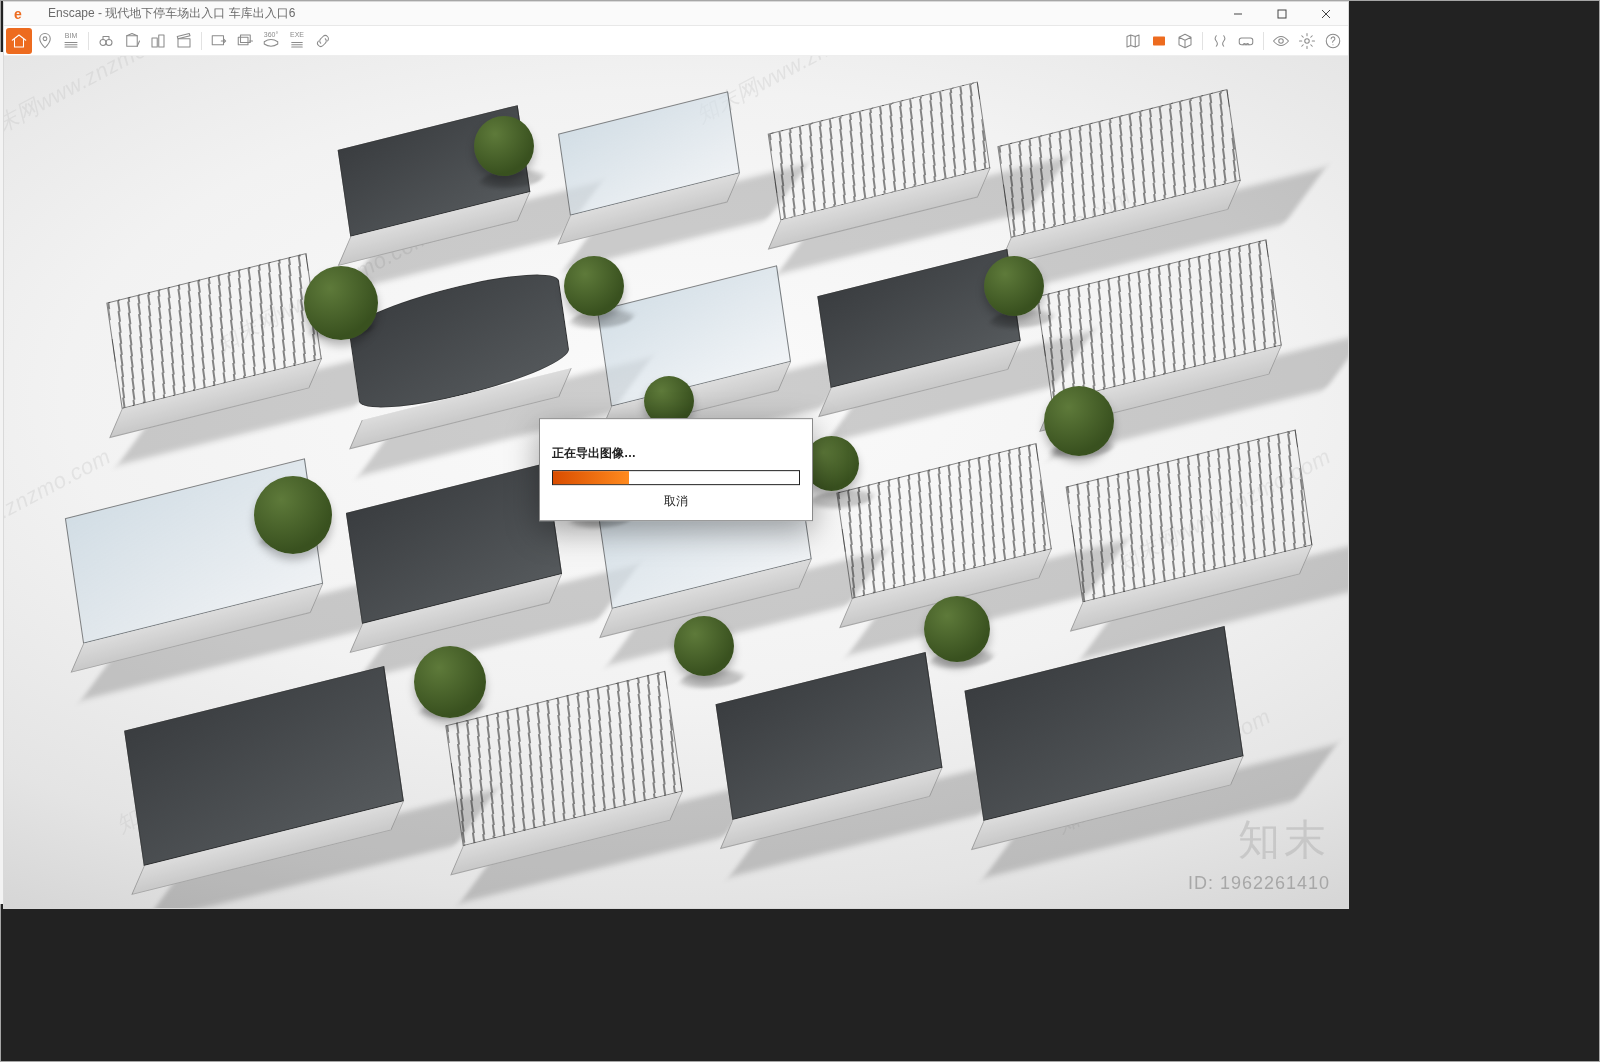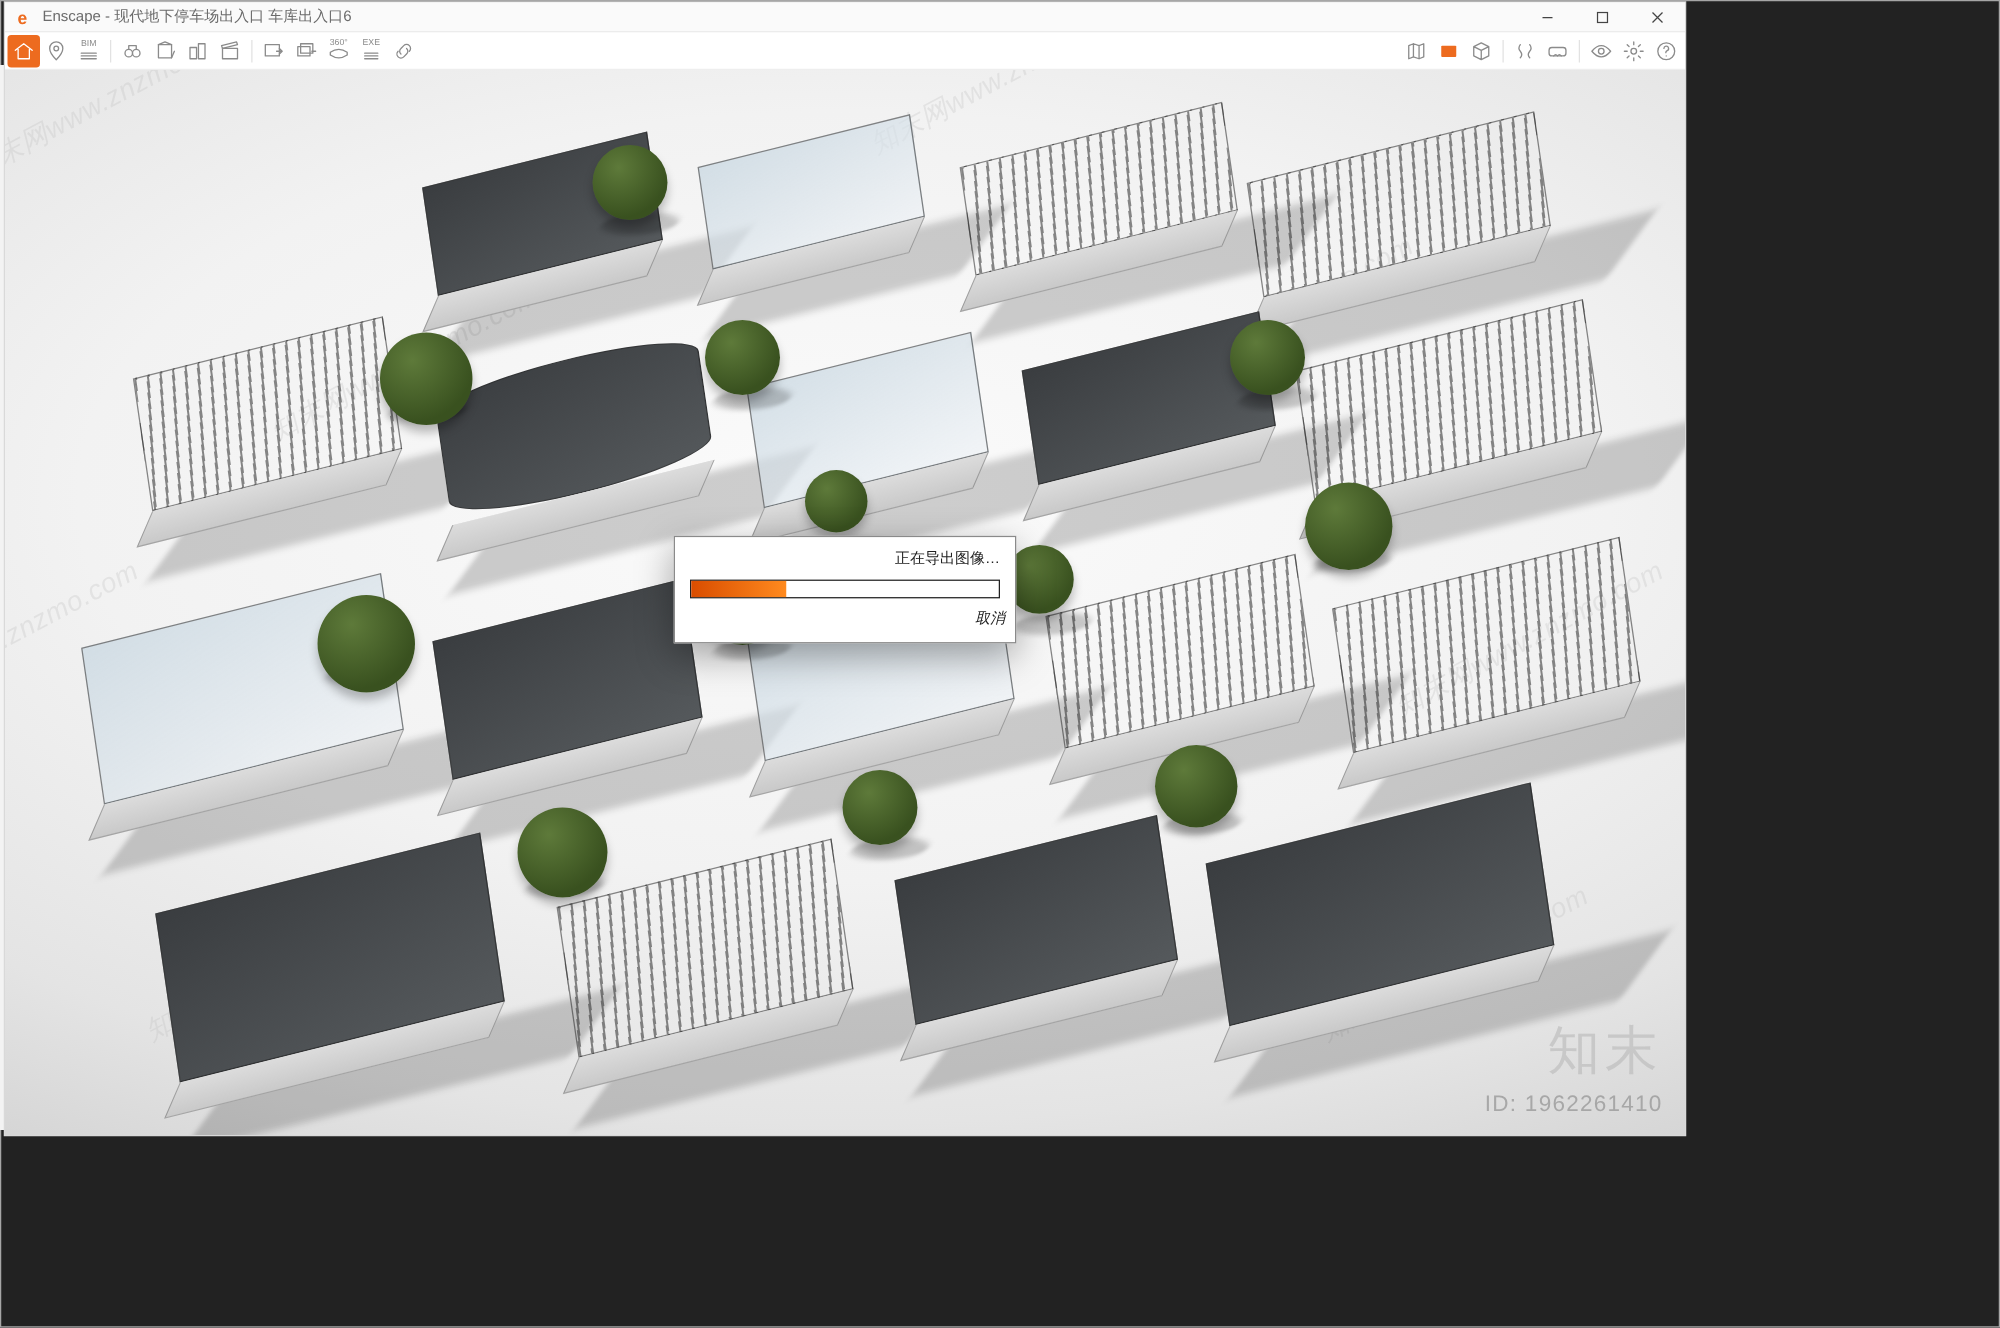--- a/index.html
+++ b/index.html
@@ -12,21 +12,21 @@
 
   
   .left-peek { position:absolute; left:0; top:52px; width:14px; bottom:158px; background:#f3f3f3; border-right:1px solid #d6d6d6; }
 
   
   .app-window { position:absolute; left:4px; top:2px; right:252px; bottom:154px; background:#fff; display:flex; flex-direction:column; box-shadow:0 0 0 1px #d9d9d9; }
 
   
   .titlebar { height:24px; display:flex; align-items:center; background:#fafafa; border-bottom:1px solid #e8e8e8; font-size:12px; color:#6b6b6b; }
   .titlebar .logo { width:20px; height:20px; margin:0 6px 0 4px; display:flex; align-items:center; justify-content:center; color:#ed6b1f; font-weight:700; font-size:14px; }
-  .titlebar .title-text { flex:0 0 auto; }
+  .titlebar .title-text { flex:0 0 auto;margin-left:14px; }
   .titlebar .spacer { flex:1; }
   .win-btn { width:44px; height:24px; display:flex; align-items:center; justify-content:center; color:#444; }
   .win-btn svg { width:10px; height:10px; stroke:currentColor; stroke-width:1; fill:none; }
 
   
   .toolbar { height:30px; display:flex; align-items:center; background:#fff; border-bottom:1px solid #eee; padding:0 2px; position:relative; }
   .toolbar .group { display:flex; align-items:center; }
   .toolbar .sep { width:1px; height:18px; background:#e2e2e2; margin:0 4px; }
   .tbtn { width:26px; height:26px; border-radius:3px; display:flex; align-items:center; justify-content:center; color:#8b8b8b; position:relative; }
   .tbtn.active { background:#ed6b1f; color:#fff; }
@@ -58,25 +58,25 @@
   .pav .roof.dark  { background:linear-gradient(160deg, #3a3d40, #55595c); }
   .pav .wall { position:absolute; left:0; right:0; top:100%; height:26px; background:linear-gradient(#dcdcdc,#c9c9c9); border:1px solid rgba(0,0,0,.25); border-top:none; transform-origin:top; transform:skewX(-32deg); }
   .pav .shadow { position:absolute; left:6%; top:108%; width:120%; height:46px; background:rgba(0,0,0,.18); filter:blur(3px); transform:skewX(-46deg); z-index:-1; }
 
   .tree { position:absolute; width:60px; height:60px; }
   .tree .crown { position:absolute; inset:0; border-radius:50%; background:radial-gradient(circle at 35% 30%, #5e7a3a, #39511f 70%); box-shadow:0 6px 8px rgba(0,0,0,.25); }
   .tree .sh { position:absolute; left:8px; top:54px; width:60px; height:18px; background:rgba(0,0,0,.2); border-radius:50%; filter:blur(2px); transform:skewX(-40deg); }
 
   
   .modal { position:absolute; left:50%; top:50%; transform:translate(-50%,-62%); width:274px; background:#fff; border:1px solid #8a8a8a; box-shadow:0 10px 30px rgba(0,0,0,.35); font-size:12px; color:#222; }
-  .modal .m-title { padding:9px 12px 6px; font-weight:400;text-align:right; }
+  .modal .m-title { padding:26px 12px 6px; font-weight:700; }
   .modal .bar-wrap { margin:2px 12px 4px; height:15px; border:1px solid #222; background:#fff; position:relative; }
   .modal .bar-fill { position:absolute; left:0; top:0; bottom:0; background:linear-gradient(90deg,#d94d00,#ff8a1e); }
   .modal .pct { text-align:center; padding:3px 0 8px; font-weight:600; }
-  .modal .actions { text-align:right; padding:4px 8px 10px;font-style:italic; }
+  .modal .actions { text-align:center; padding:4px 25px 10px; }
   .modal .cancel { display:inline-block; cursor:pointer; }
 
 </style>
 </head>
 <body>
 
 <div class="desktop">
   <div class="left-peek"></div>
 
   <div class="app-window">

